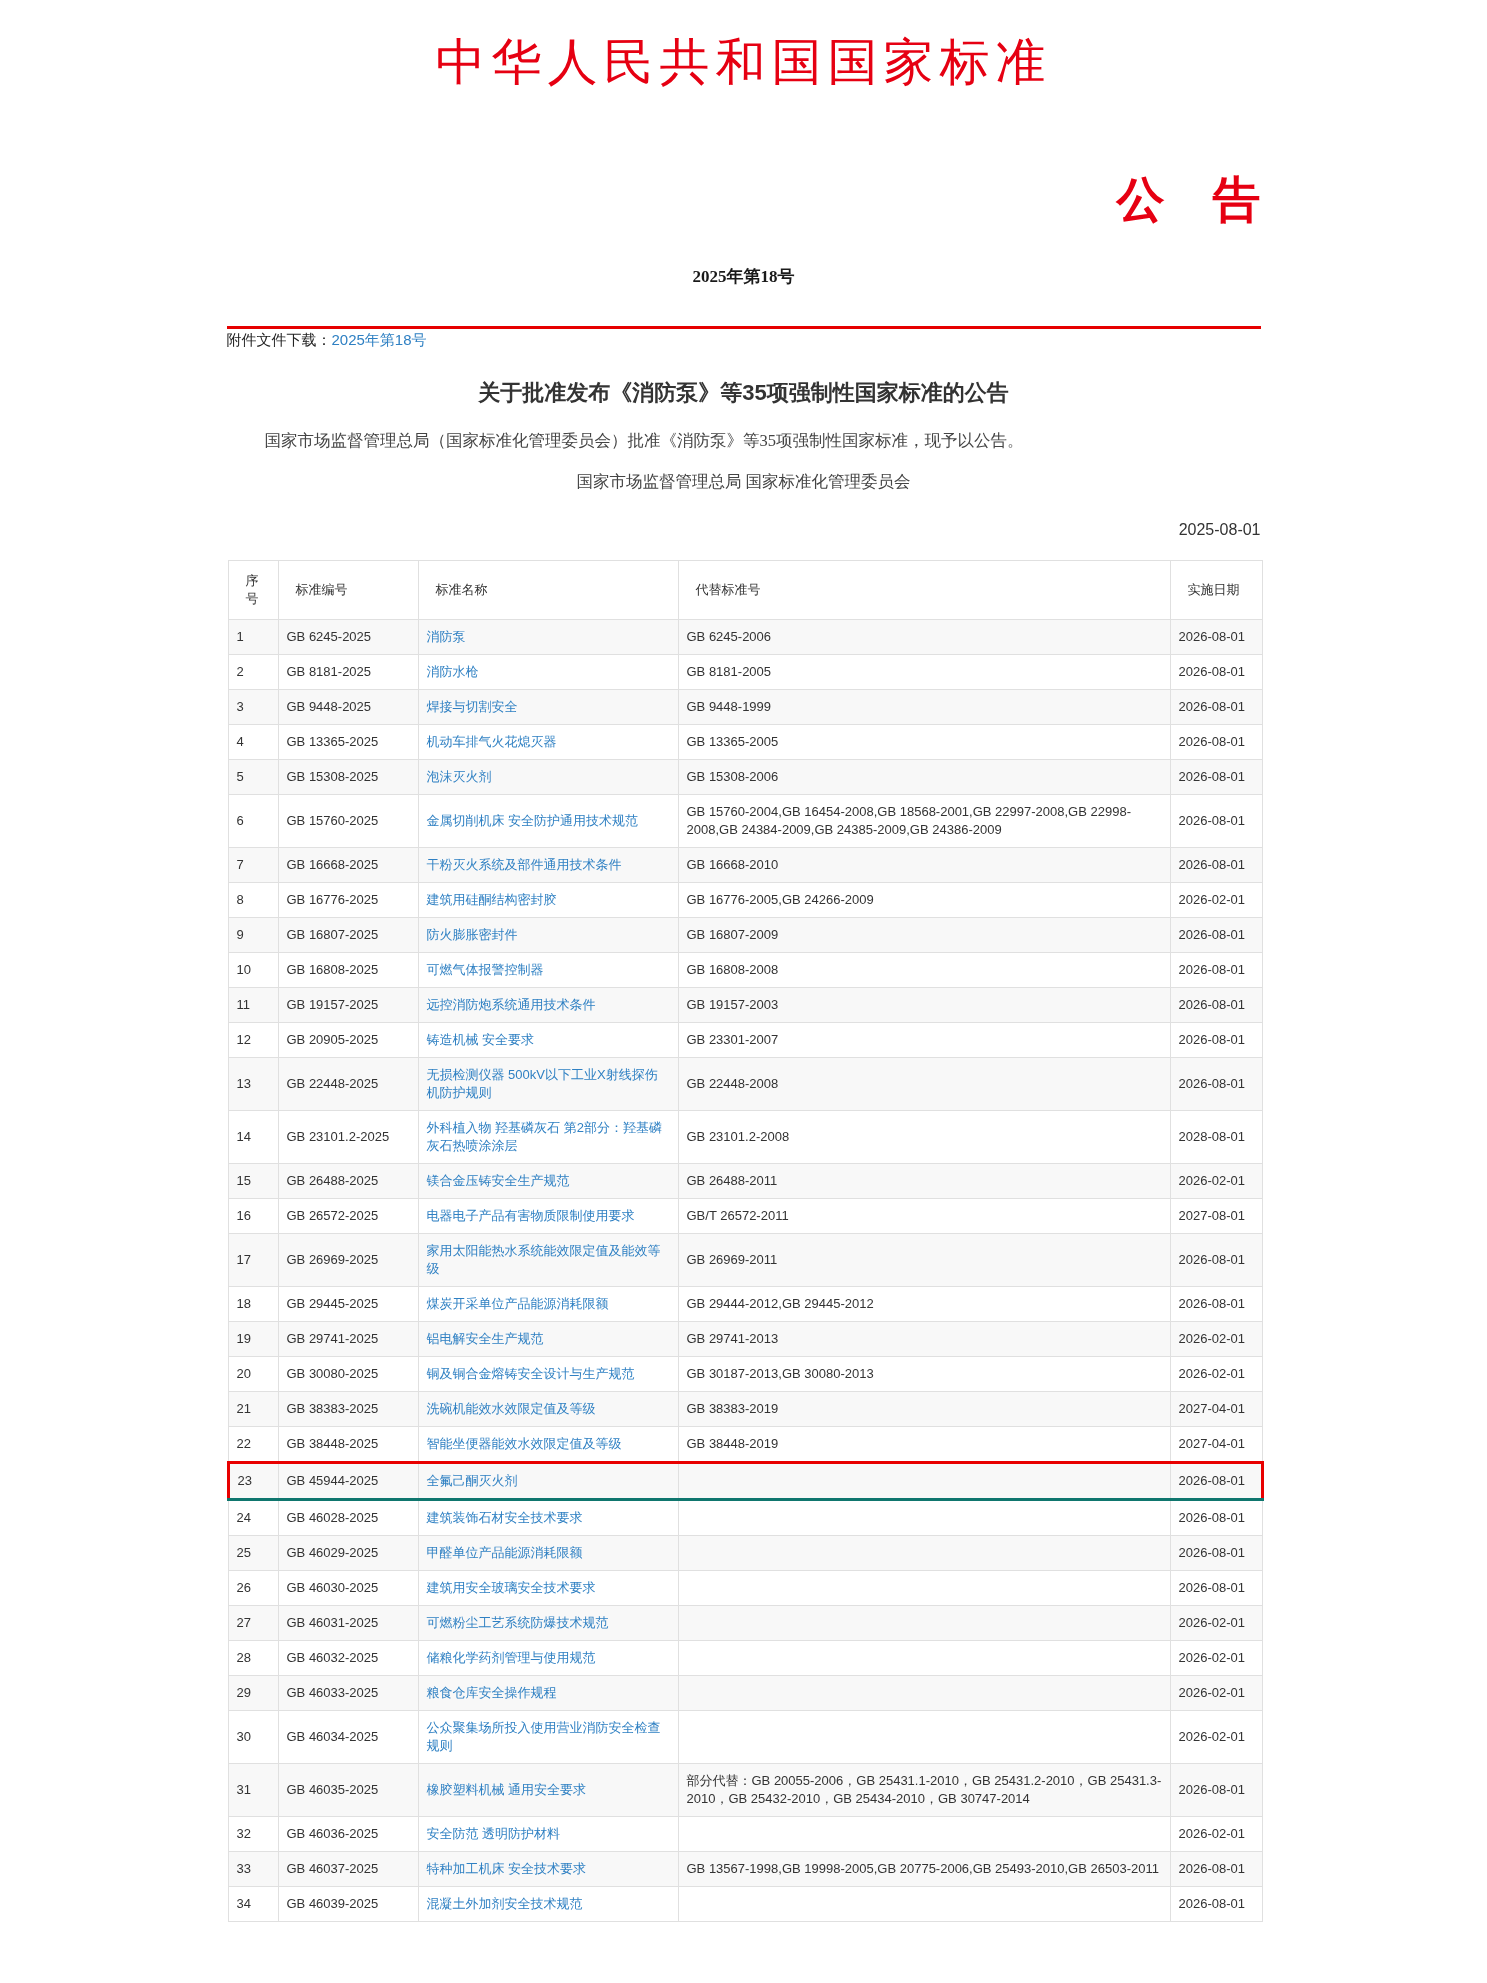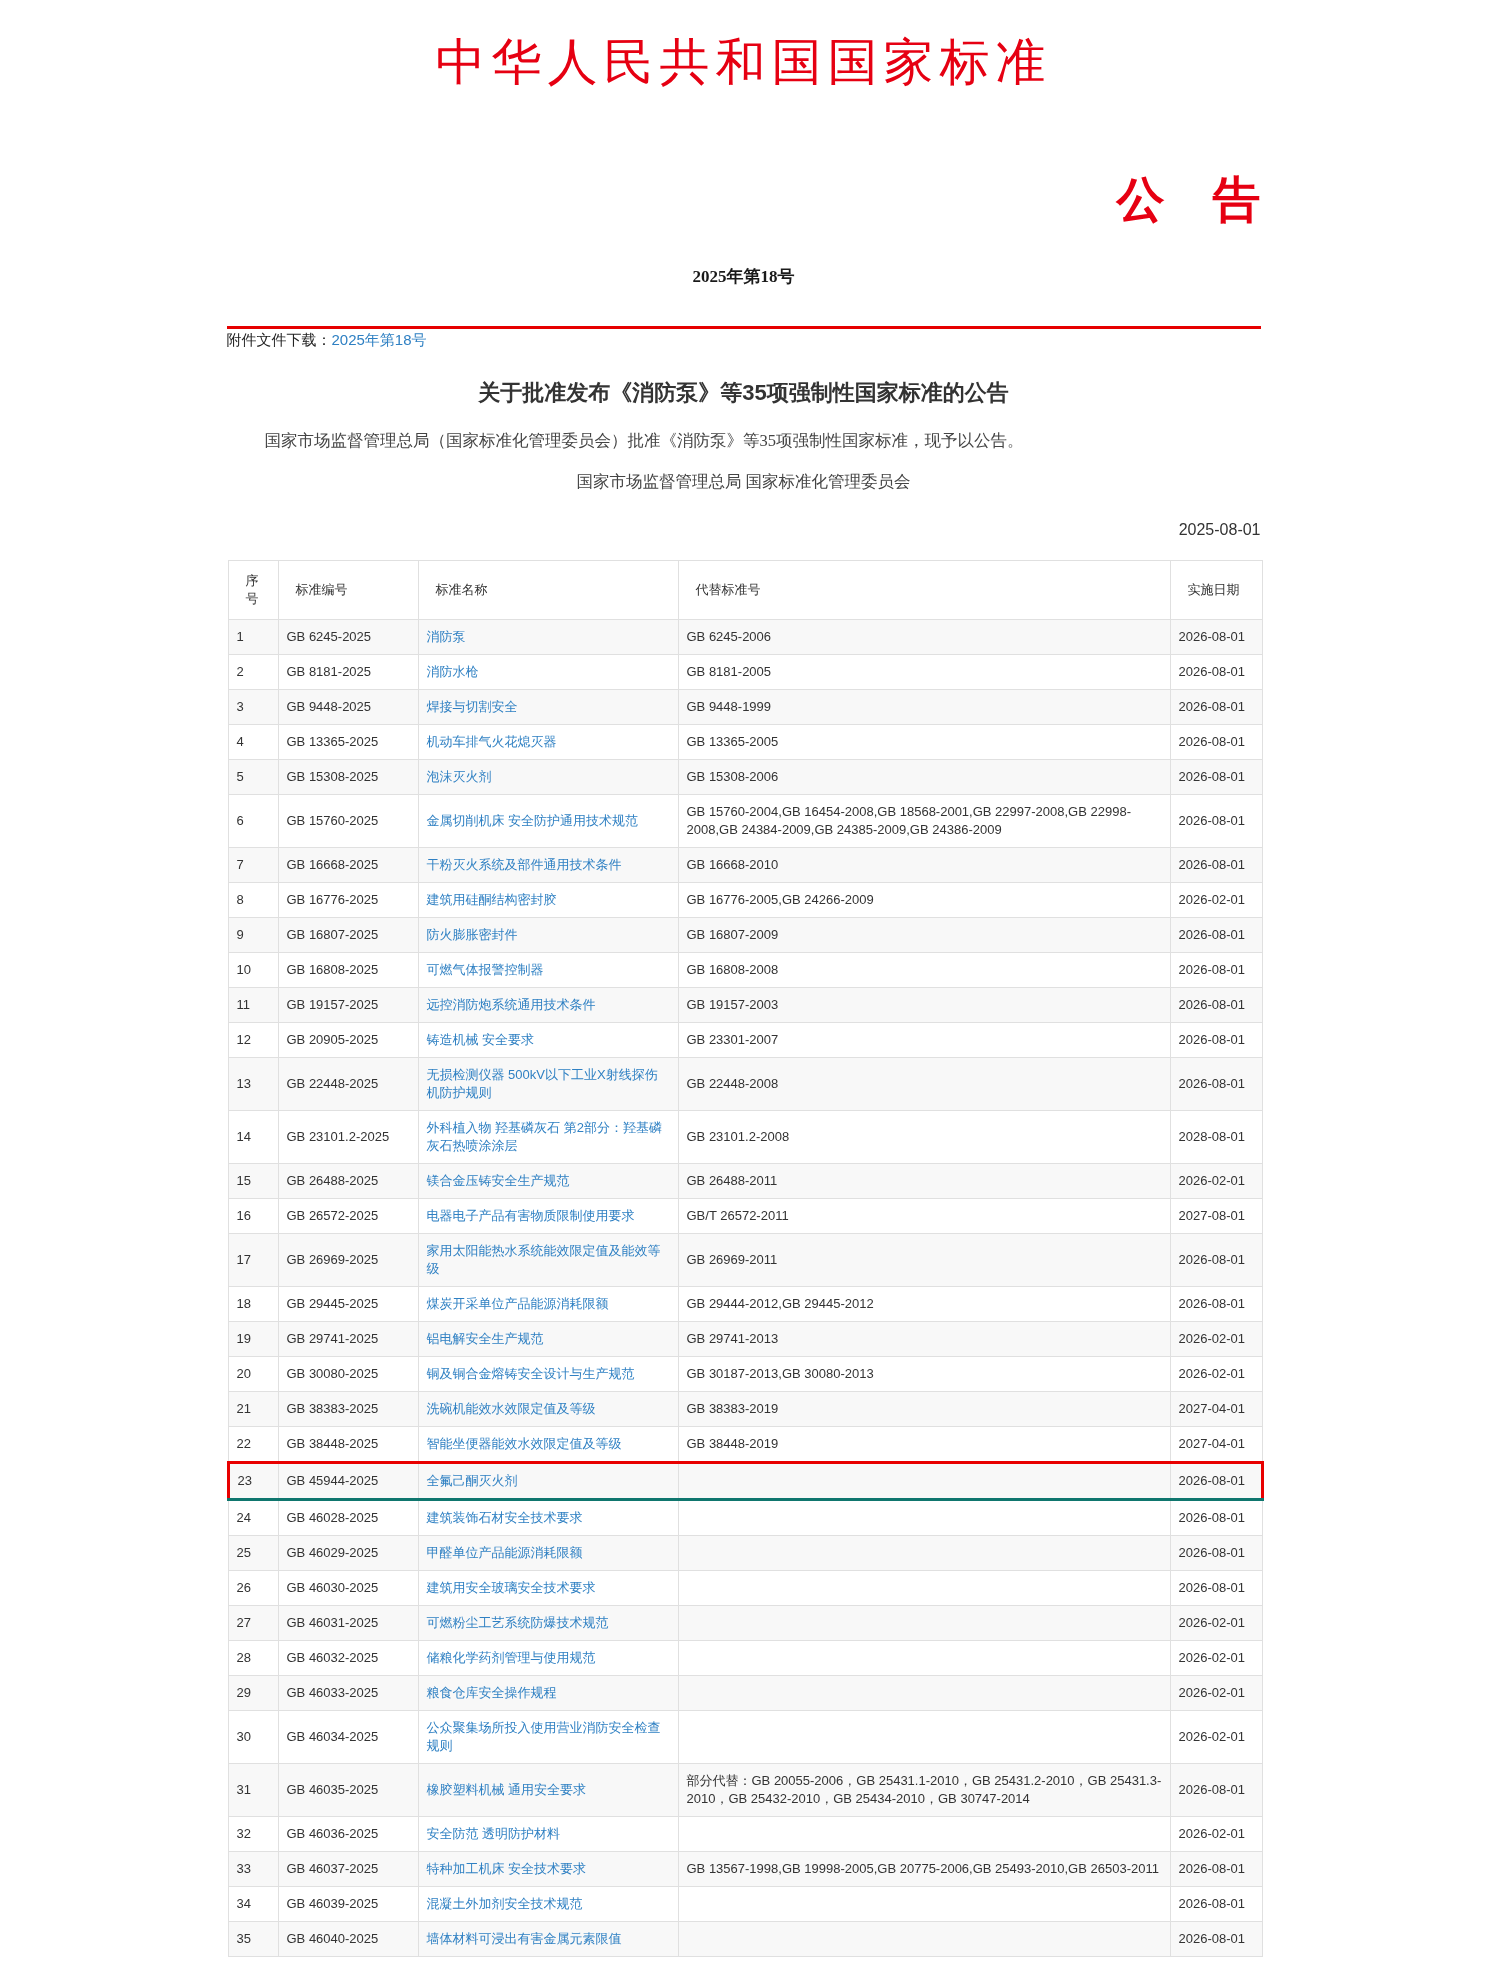--- a/index.html
+++ b/index.html
@@ -424,23 +424,16 @@
   </tr>
 
   <tr>
     <td class="cell-no">34</td>
     <td class="cell-code">GB 46039-2025</td>
     <td class="cell-name"><a>混凝土外加剂安全技术规范</a></td>
     <td class="cell-replaces"></td>
     <td class="cell-date">2026-08-01</td>
   </tr>
 
-  <tr>
-    <td class="cell-no">35</td>
-    <td class="cell-code">GB 46040-2025</td>
-    <td class="cell-name"><a>墙体材料可浸出有害金属元素限值</a></td>
-    <td class="cell-replaces"></td>
-    <td class="cell-date">2026-08-01</td>
-  </tr>
 </tbody>
   </table>
 
 </div>
 
 </body></html>

